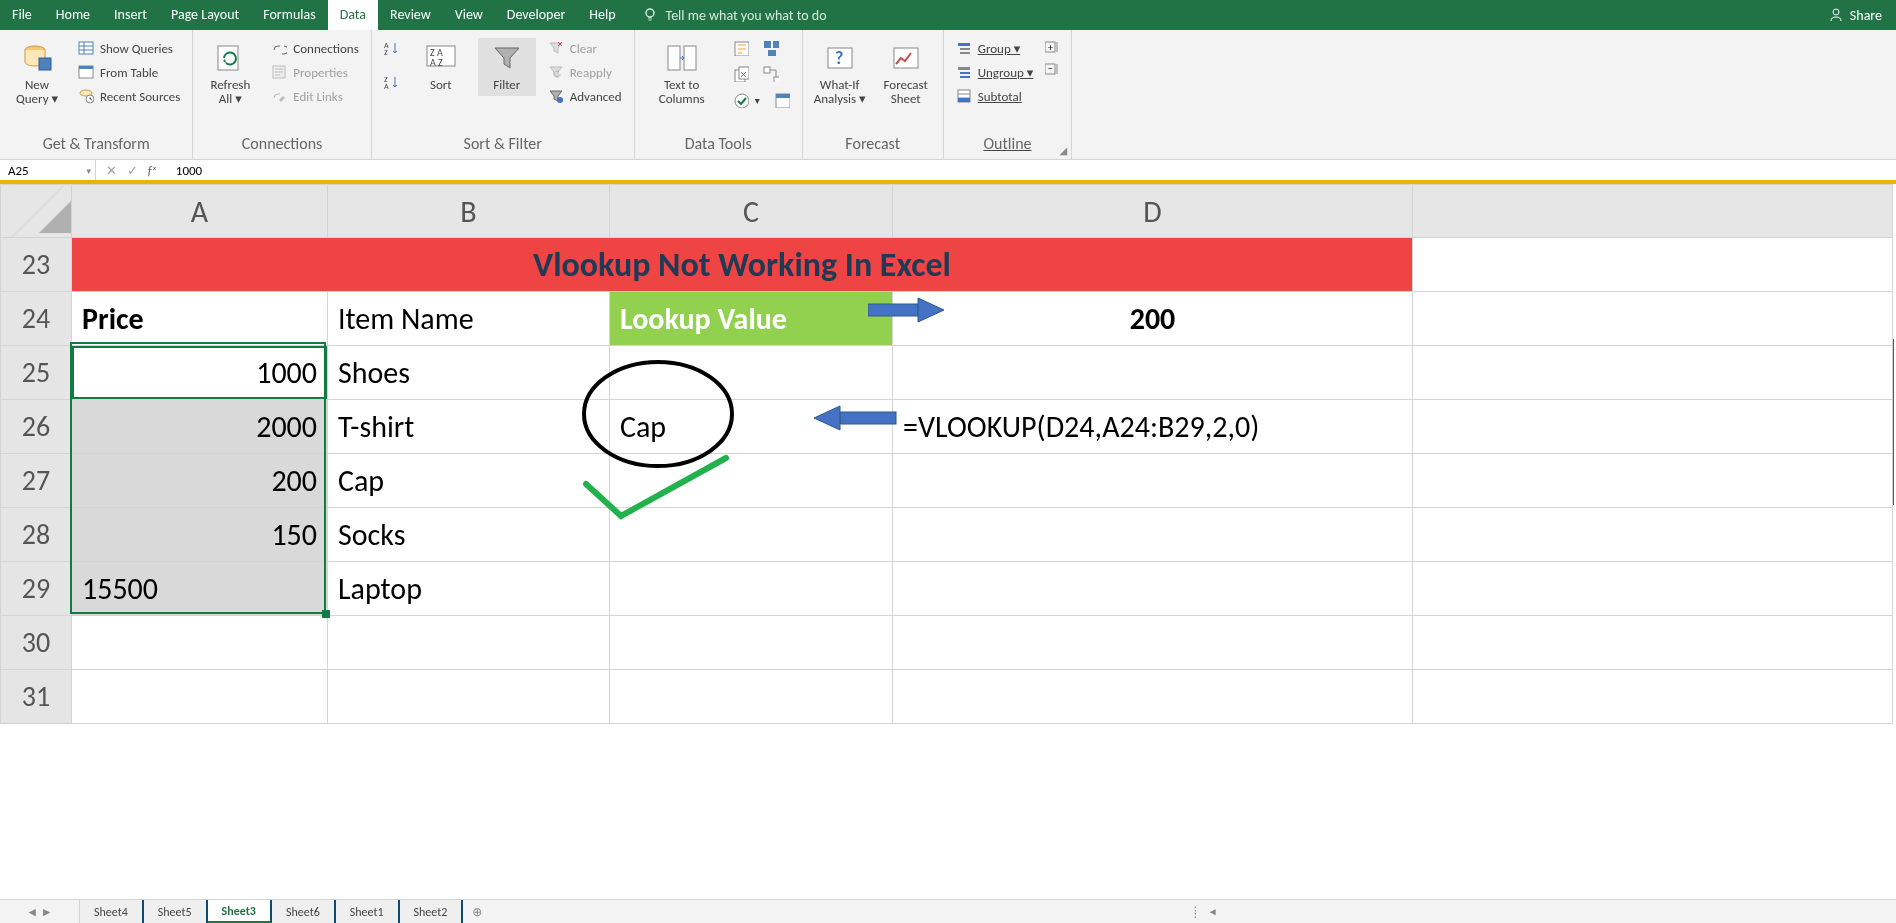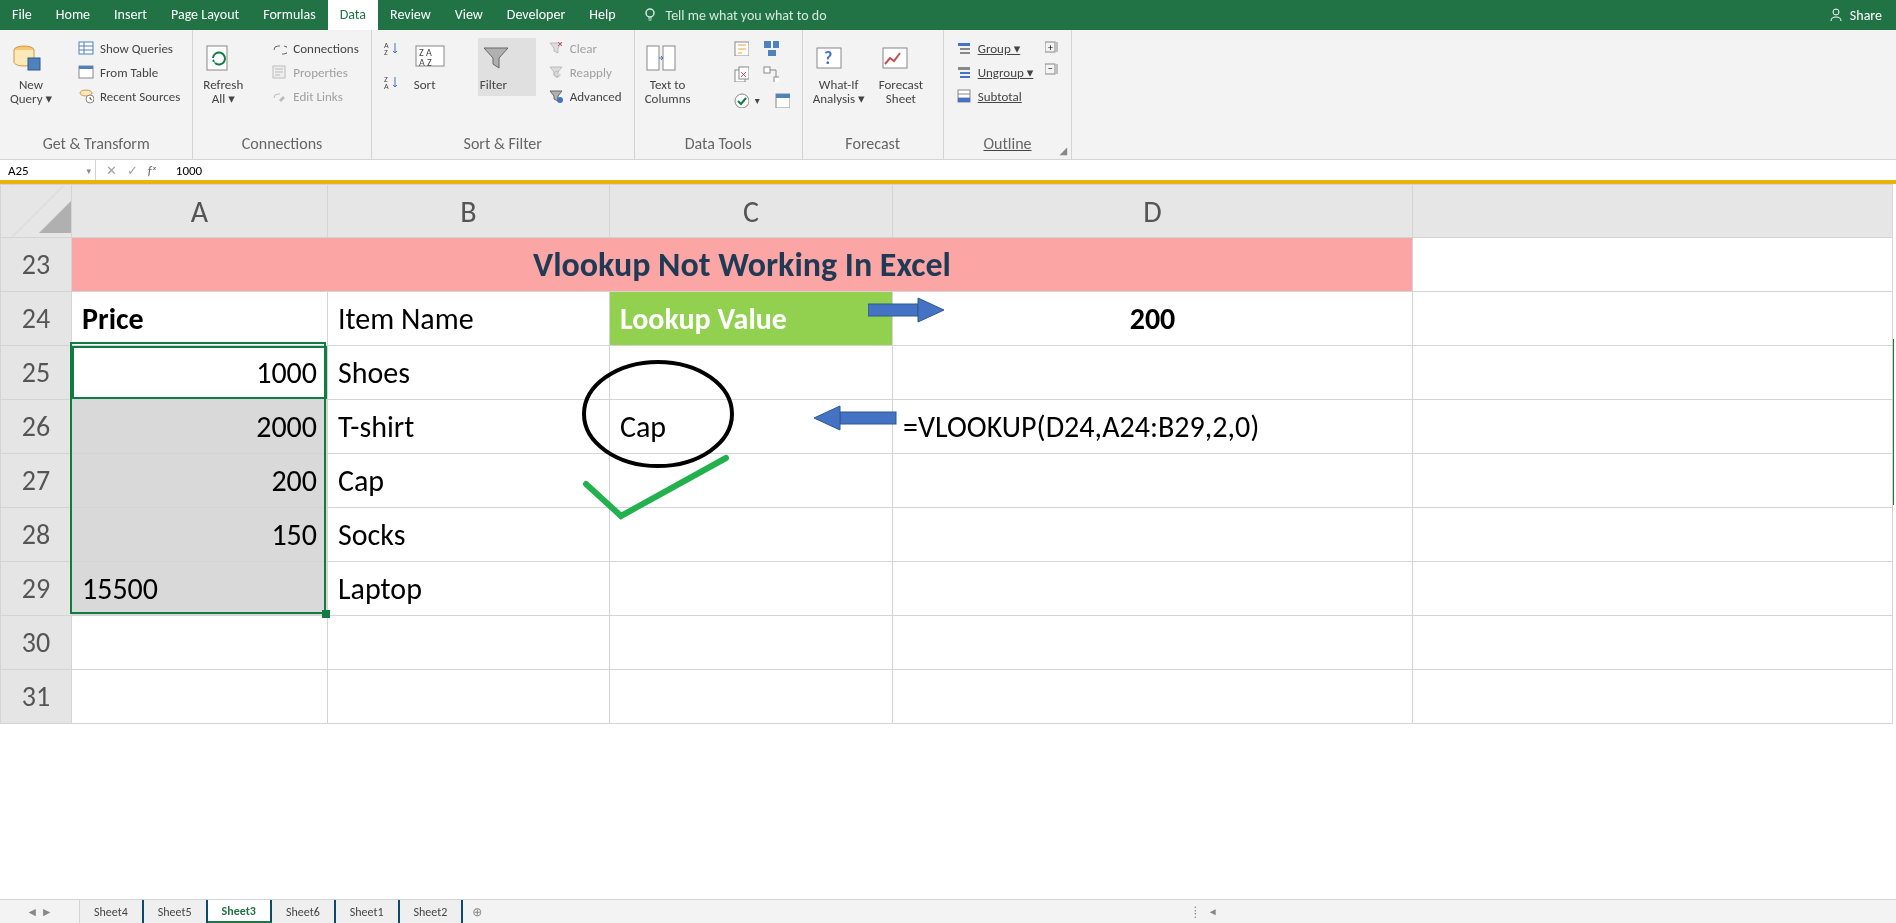--- a/index.html
+++ b/index.html
@@ -7,21 +7,21 @@
   .tabs { background: #217346; height: 30px; display: flex; align-items: stretch; color: #fff; font-size: 14px; }
   .tabs .tab { padding: 6px 12px; cursor: pointer; }
   .tabs .tab.active { background: #fff; color: #217346; }
   .tabs .spacer { flex: 1; }
   .tabs .tell { display:flex; align-items:center; gap:8px; padding-left:14px; color:#d4e9dd;}
   .tabs .share { padding:6px 14px; display:flex; align-items:center; gap:6px;}
   .ribbon { background:#f3f3f3; border-bottom:1px solid #d4d4d4; height:130px; display:flex; font-size:13px; color:#444;}
   .group { border-right:1px solid #d4d4d4; display:flex; flex-direction:column; justify-content:space-between; padding:4px 8px 0 8px;}
   .group .label { text-align:center; color:#666; font-size:16px; padding:4px 0 6px; }
   .group .body { flex:1; display:flex; align-items:flex-start; gap:8px; padding-top:4px;}
-  .bigbtn { display:flex; flex-direction:column; align-items:flex-start; justify-content:flex-start; width:78px; text-align:center; gap:4px; padding:4px 2px; cursor:pointer;}
+  .bigbtn { display:flex; flex-direction:column; align-items:center; justify-content:flex-start; width:78px; text-align:center; gap:4px; padding:4px 2px; cursor:pointer;}
   .bigbtn.small { width:58px;}
   .bigbtn svg { width:32px; height:32px; }
   .bigbtn .lbl { line-height:1.1; }
   .stack { display:flex; flex-direction:column; gap:4px; }
   .rowbtn { display:flex; align-items:center; gap:6px; padding:2px 4px; cursor:pointer; white-space:nowrap;}
   .rowbtn.disabled { color:#a0a0a0; }
   .rowbtn svg { width:16px; height:16px; flex-shrink:0; }
   .formula-bar { height:24px; border-bottom:4px solid #eab308; display:flex; align-items:center; font-size:13px; }
   .namebox { width:96px; border-right:1px solid #d4d4d4; padding:0 8px; height:100%; display:flex; align-items:center; position:relative;}
   .namebox::after { content:'▾'; position:absolute; right:4px; font-size:9px; color:#888;}
@@ -31,21 +31,21 @@
   .sheet-area { position:relative; height:calc(923px - 30px - 130px - 24px - 24px); overflow:hidden;}
   .grid { border-collapse:collapse; table-layout:fixed;}
   .grid td, .grid th { border:1px solid #d4d4d4; }
   .corner { width:70px; height:48px; background: linear-gradient(135deg, #e6e6e6 50%, #b0b0b0 50.5%, #e6e6e6 51%); background-color:#e6e6e6;}
   .colhead { background:#e6e6e6; text-align:center; font-size:30px; color:#555; font-weight:400;}
   .rowhead { background:#e5e5e5; text-align:center; font-size:28px; color:#555; width:70px; }
   .cell { font-size:30px; padding:2px 10px; height:54px; vertical-align:middle; background:#fff;}
   .cell.right { text-align:right; }
   .cell.center { text-align:center; }
   .cell.bold { font-weight:700; }
-  .title-row { background:#fca5a5; text-align:center; font-weight:700; font-size:34px; color:#1f3a55;}
+  .title-row { background:#ef4444; text-align:center; font-weight:700; font-size:34px; color:#1f3a55;}
   .lookupval { background:#92d050; color:#fff; font-weight:700; }
   .sel-border { outline:2px solid #107c41; outline-offset:-2px;}
   .sel-fill { background:#d9d9d9 !important;}
   .overlay { position:absolute; pointer-events:none; }
   .tabs-bottom { height:24px; border-top:1px solid #d4d4d4; display:flex; align-items:stretch; font-size:12px; background:#f3f3f3; position:relative;}
   .tabs-bottom .nav { width:80px; display:flex; align-items:center; justify-content:center; gap:6px; border-right:1px solid #d4d4d4; color:#888;}
   .sheettab { padding:3px 14px; border-right:2px solid #0c4a6e; background:#efefef; cursor:pointer; color:#444; display:flex; align-items:center;}
   .sheettab.active { background:#fff; border-bottom:2px solid #217346; color:#217346; font-weight:600;}
   .addsheet { width:28px; display:flex; align-items:center; justify-content:center; color:#888;}
   .hscroll { flex:1; position:relative; display:flex; align-items:center;}

